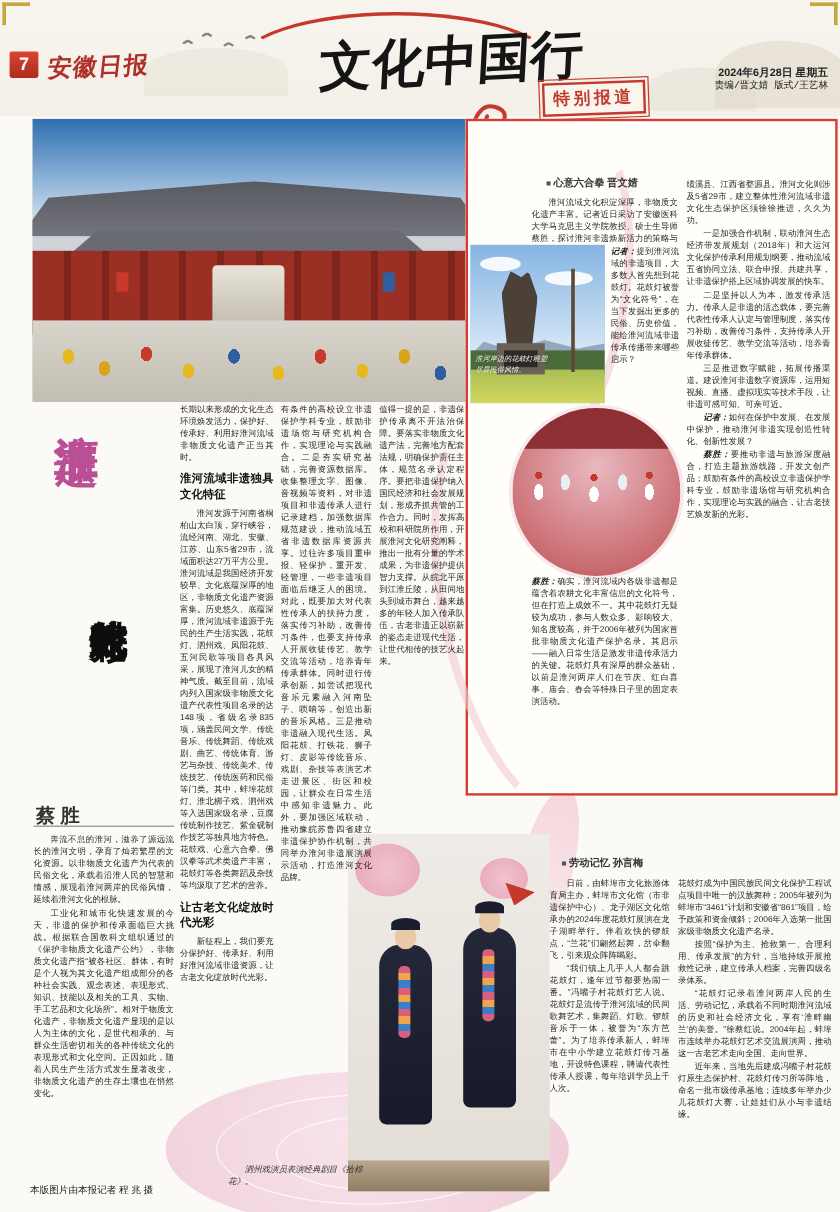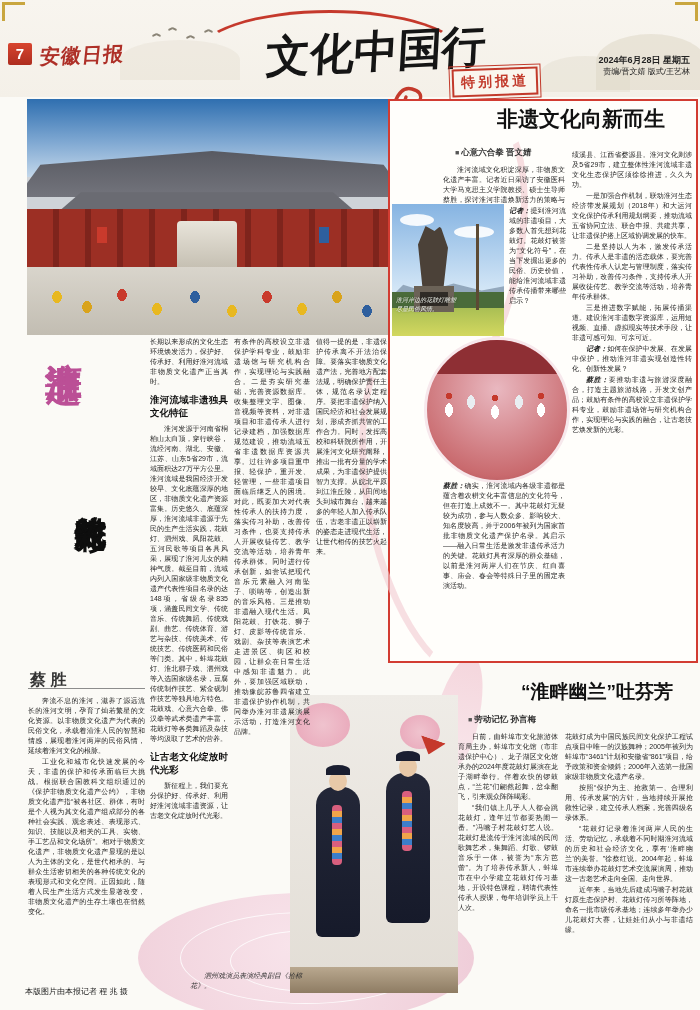--- a/index.html
+++ b/index.html
@@ -17,21 +17,21 @@
     transform:skewX(-8deg) rotate(-2deg);letter-spacing:1px;}
   .arc-top{position:absolute;left:196px;top:10px;width:262px;height:84px;border:3px solid transparent;border-top-color:#c5392c;border-radius:50%;}
   .arc-bot{position:absolute;left:256px;top:52px;width:190px;height:60px;border:3px solid transparent;border-bottom-color:#c5392c;border-radius:50%;}
   .bigtitle{position:absolute;left:266px;top:26px;width:200px;font-family:"DejaVu Serif",serif;font-weight:900;font-size:44px;
     line-height:52px;color:#151515;transform:rotate(-3deg) skewX(-6deg);letter-spacing:0px;white-space:nowrap;}
   .cloud{position:absolute;left:388px;top:78px;width:42px;height:34px;}
   .badge{position:absolute;left:452px;top:68px;padding:3px 7px;border:2px solid #c23a2b;outline:1px solid #c23a2b;outline-offset:2px;
     background:#faf6ee;color:#c23a2b;font-weight:bold;font-size:14px;letter-spacing:3px;transform:rotate(-2deg);}
   .dates{position:absolute;right:10px;top:54px;text-align:right;color:#222;}
   .dates .d1{font-size:9px;font-weight:bold;line-height:12px;}
-  .dates .d2{font-size:8px;line-height:11px;}
+  .dates .d2{font-size:8px;line-height:11px;font-family:Liberation Mono, monospace;}
   .bird{position:absolute;width:9px;height:5px;}
   .bird::before,.bird::after{content:'';position:absolute;width:5px;height:1.6px;background:#8a8476;border-radius:2px;top:2px;}
   .bird::before{left:0;transform:rotate(-28deg);}
   .bird::after{left:4px;transform:rotate(28deg);}
   
   .col{position:absolute;font-size:7px;line-height:10px;text-align:justify;color:#1f1f1f;overflow:hidden;}
   .col p{margin:0 0 1px 0;text-indent:2em;}
   .col p.noind{text-indent:0;}
   .subhead{font-weight:bold;font-size:9.5px;line-height:13px;text-indent:0 !important;margin:6px 0 5px 0 !important;color:#111;}
   .spk{font-weight:bold;font-style:italic;}
@@ -181,21 +181,20 @@
     <p>新征程上，我们要充分保护好、传承好、利用好淮河流域非遗资源，让古老文化绽放时代光彩。</p>
   </div>
   <div class="col" style="left:234px;top:337px;width:76px;height:556px;z-index:3;">
     <p class="noind">有条件的高校设立非遗保护学科专业，鼓励非遗场馆与研究机构合作，实现理论与实践融合。二是夯实研究基础，完善资源数据库。收集整理文字、图像、音视频等资料，对非遗项目和非遗传承人进行记录建档，加强数据库规范建设，推动流域五省非遗数据库资源共享。过往许多项目重申报、轻保护，重开发、轻管理，一些非遗项目面临后继乏人的困境。对此，既要加大对代表性传承人的扶持力度，落实传习补助，改善传习条件，也要支持传承人开展收徒传艺、教学交流等活动，培养青年传承群体。同时进行传承创新，如尝试把现代音乐元素融入河南坠子、唢呐等，创造出新的音乐风格。三是推动非遗融入现代生活。凤阳花鼓、打铁花、狮子灯、皮影等传统音乐、戏剧、杂技等表演艺术走进景区、街区和校园，让群众在日常生活中感知非遗魅力。此外，要加强区域联动，推动豫皖苏鲁四省建立非遗保护协作机制，共同举办淮河非遗展演展示活动，打造淮河文化品牌。</p>
   </div>
   <div class="col" style="left:316px;top:337px;width:71px;height:352px;z-index:3;">
     <p class="noind">值得一提的是，非遗保护传承离不开法治保障。要落实非物质文化遗产法，完善地方配套法规，明确保护责任主体，规范名录认定程序。要把非遗保护纳入国民经济和社会发展规划，形成齐抓共管的工作合力。同时，发挥高校和科研院所作用，开展淮河文化研究阐释，推出一批有分量的学术成果，为非遗保护提供智力支撑。从皖北平原到江淮丘陵，从田间地头到城市舞台，越来越多的年轻人加入传承队伍，古老非遗正以崭新的姿态走进现代生活，让世代相传的技艺火起来。</p>
   </div>
 
   <div class="redbox"></div>
-  <div class="box-headline">非遗文化向新而生</div>
   <div class="byline" style="left:455px;top:147px;z-index:3;">
     <span class="sq">■ </span><span>心意六合拳 晋文婧</span>
   </div>
   <div class="col" style="left:443px;top:165px;width:122px;height:40px;z-index:3;">
     <p>淮河流域文化积淀深厚，非物质文化遗产丰富。记者近日采访了安徽医科大学马克思主义学院教授、硕士生导师蔡胜，探讨淮河非遗焕新活力的策略与方案。</p>
   </div>
 
   <div class="photo-statue">
     <div class="ps-sky"></div>
     <div class="ps-cloud" style="left:8px;top:10px;width:34px;height:12px;"></div>
@@ -225,21 +224,20 @@
 
   <div class="col" style="left:572px;top:150px;width:120px;height:506px;z-index:3;">
     <p class="noind">绩溪县、江西省婺源县。淮河文化则涉及5省29市，建立整体性淮河流域非遗文化生态保护区须徐徐推进，久久为功。</p>
     <p>一是加强合作机制，联动淮河生态经济带发展规划（2018年）和大运河文化保护传承利用规划纲要，推动流域五省协同立法、联合申报、共建共享，让非遗保护搭上区域协调发展的快车。</p>
     <p>二是坚持以人为本，激发传承活力。传承人是非遗的活态载体，要完善代表性传承人认定与管理制度，落实传习补助，改善传习条件，支持传承人开展收徒传艺、教学交流等活动，培养青年传承群体。</p>
     <p>三是推进数字赋能，拓展传播渠道。建设淮河非遗数字资源库，运用短视频、直播、虚拟现实等技术手段，让非遗可感可知、可亲可近。</p>
     <p><span class="spk">记者：</span><span>如何在保护中发展、在发展中保护，推动淮河非遗实现创造性转化、创新性发展？</span></p>
     <p><span class="spk">蔡胜：</span><span>要推动非遗与旅游深度融合，打造主题旅游线路，开发文创产品；鼓励有条件的高校设立非遗保护学科专业，鼓励非遗场馆与研究机构合作，实现理论与实践的融合，让古老技艺焕发新的光彩。</span></p>
   </div>
 
-  <div class="bot-headline">“淮畔幽兰”吐芬芳</div>
   <div class="byline" style="left:468px;top:714px;z-index:3;">
     <span class="sq">■ </span><span>劳动记忆 孙言梅</span>
   </div>
   <div class="col" style="left:458px;top:732px;width:100px;height:272px;z-index:3;">
     <p>日前，由蚌埠市文化旅游体育局主办，蚌埠市文化馆（市非遗保护中心）、龙子湖区文化馆承办的2024年度花鼓灯展演在龙子湖畔举行。伴着欢快的锣鼓点，“兰花”们翩然起舞，岔伞翻飞，引来观众阵阵喝彩。</p>
     <p>“我们镇上几乎人人都会跳花鼓灯，逢年过节都要热闹一番。”冯嘴子村花鼓灯艺人说。花鼓灯是流传于淮河流域的民间歌舞艺术，集舞蹈、灯歌、锣鼓音乐于一体，被誉为“东方芭蕾”。为了培养传承新人，蚌埠市在中小学建立花鼓灯传习基地，开设特色课程，聘请代表性传承人授课，每年培训学员上千人次。</p>
   </div>
   <div class="col" style="left:565px;top:732px;width:128px;height:272px;z-index:3;">
     <p class="noind">花鼓灯成为中国民族民间文化保护工程试点项目中唯一的汉族舞种；2005年被列为蚌埠市“3461”计划和安徽省“861”项目，给予政策和资金倾斜；2006年入选第一批国家级非物质文化遗产名录。</p>
     <p>按照“保护为主、抢救第一、合理利用、传承发展”的方针，当地持续开展抢救性记录，建立传承人档案，完善四级名录体系。</p>

